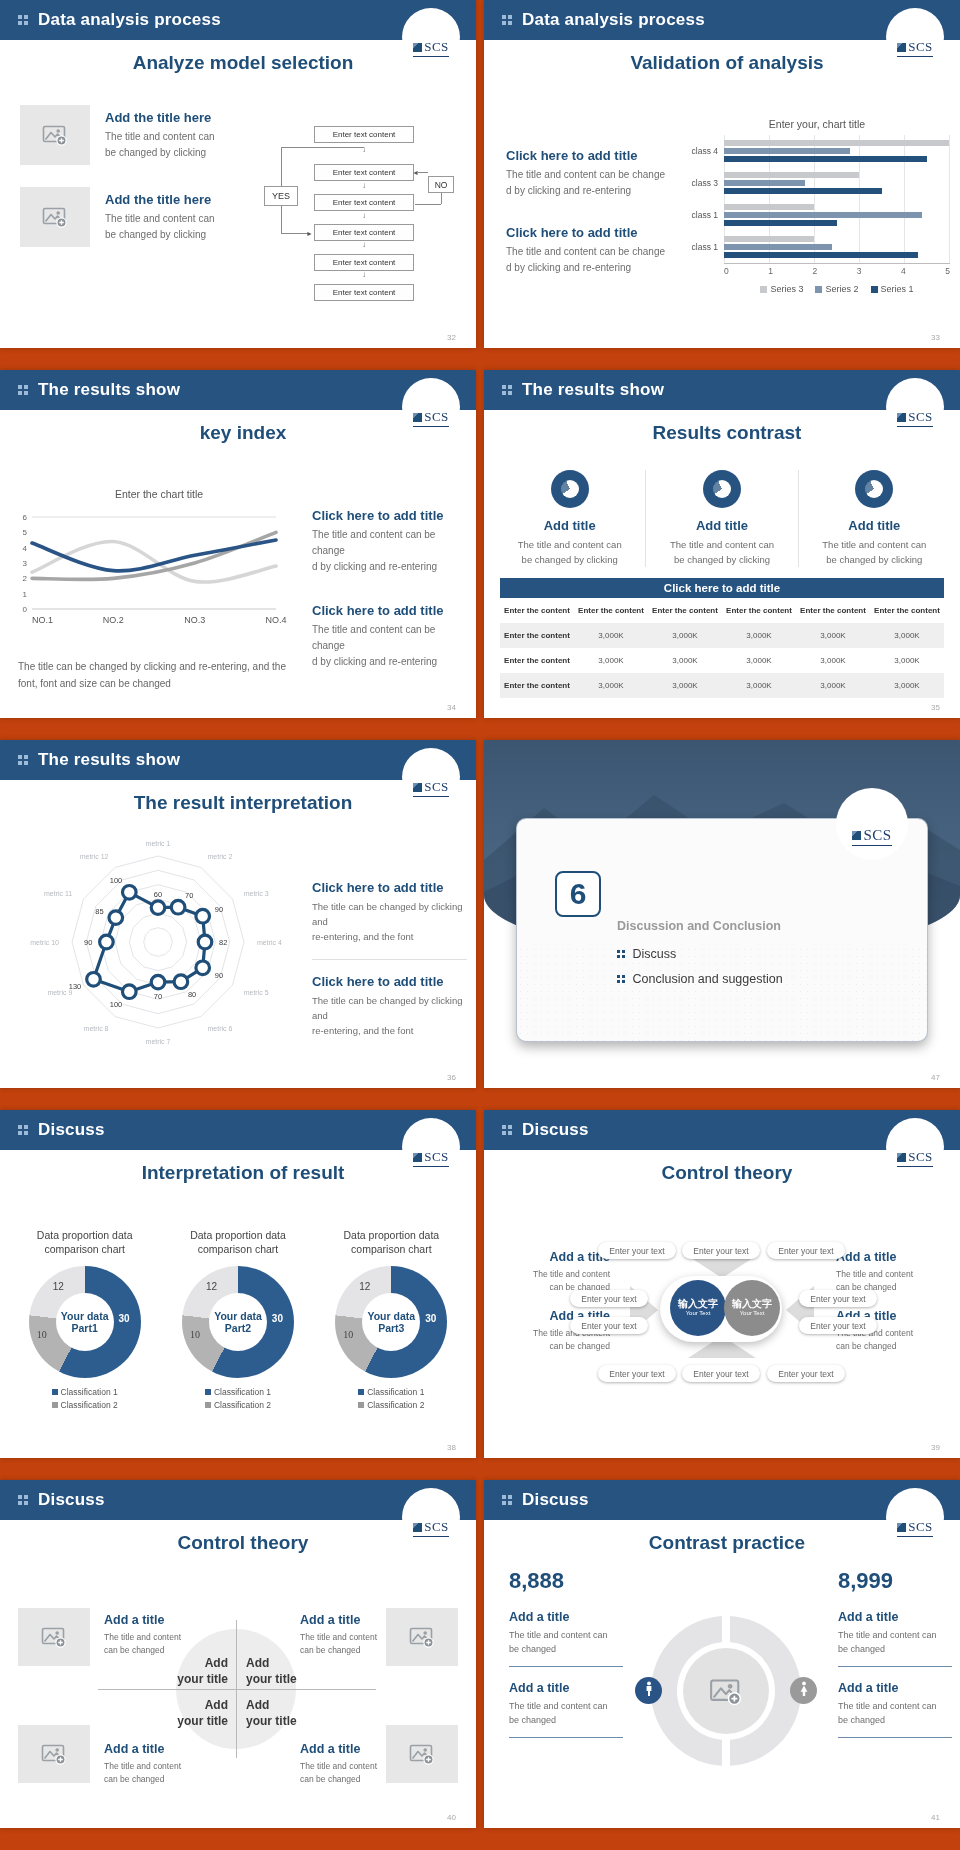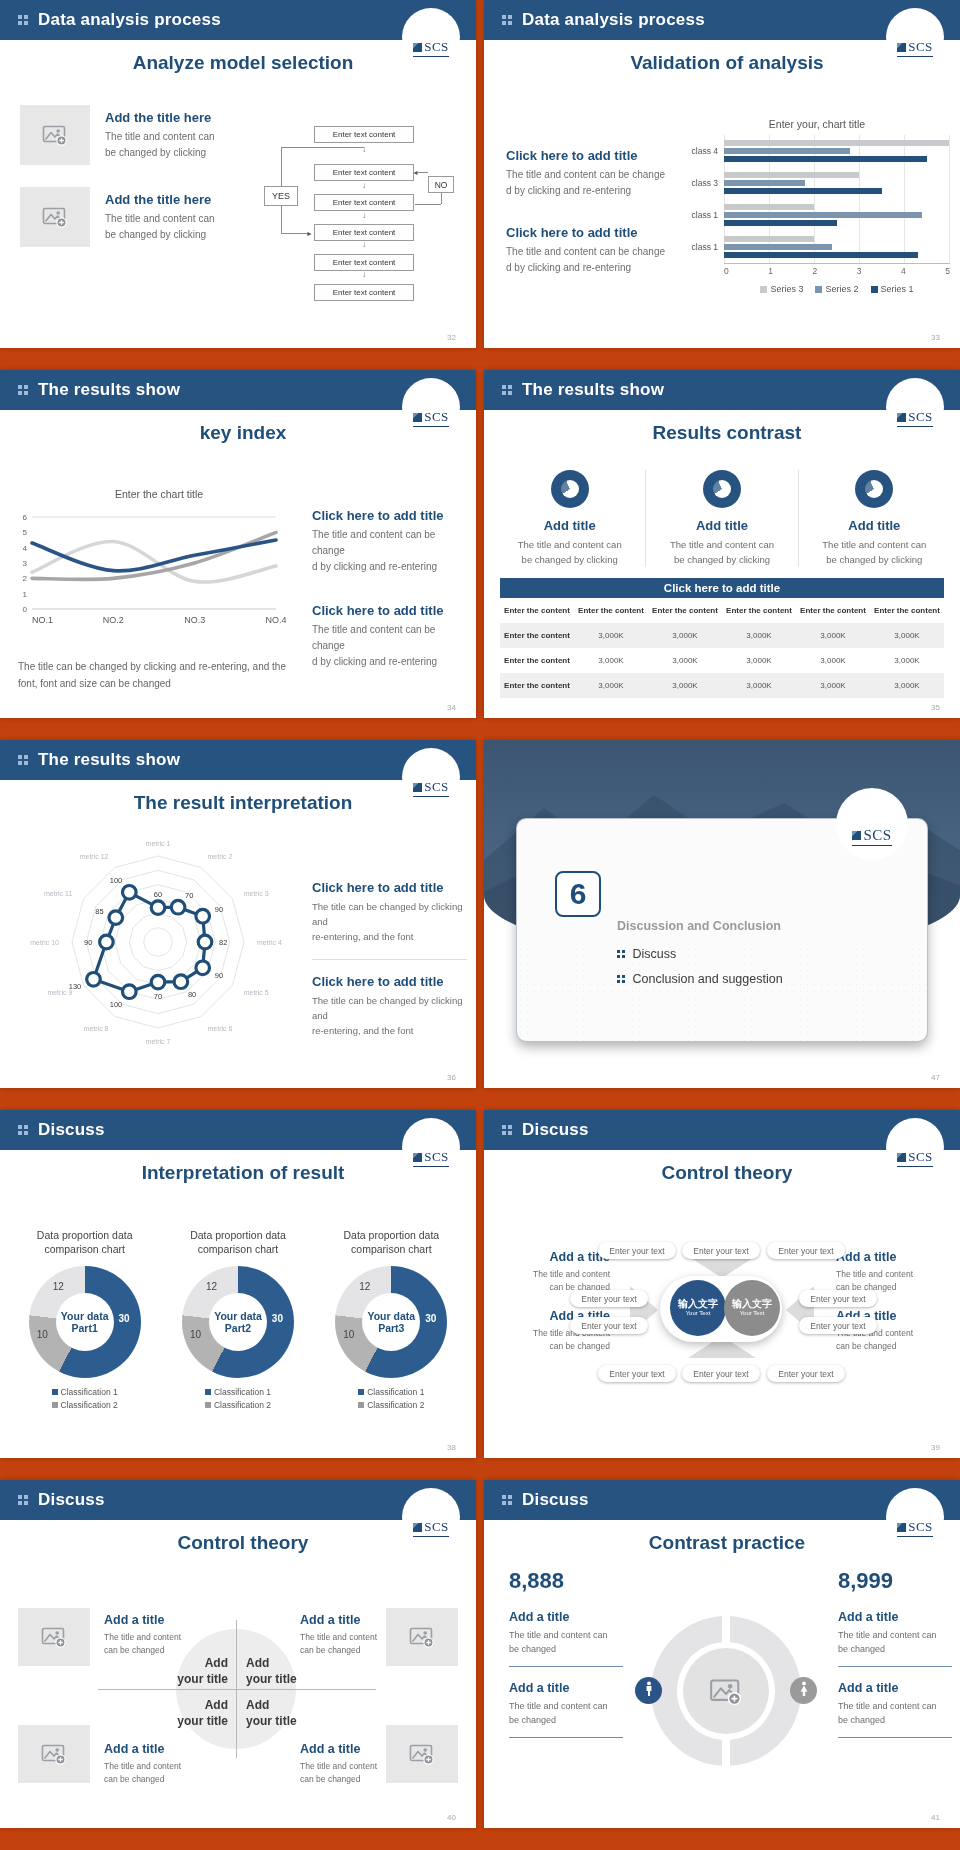--- a/index.html
+++ b/index.html
@@ -93,21 +93,21 @@
   
   .donuts { position:absolute; left:8px; right:8px; top:118px; display:flex; }
   .dcol { flex:1; text-align:center; }
   .dtitle { font-size:10.5px; color:#444; line-height:1.35; }
   .donut { width:112px; height:112px; border-radius:50%; margin:10px auto 8px; position:relative; }
   .hole { position:absolute; left:27px; top:27px; width:58px; height:58px; background:#fff; border-radius:50%; display:flex; flex-direction:column; align-items:center; justify-content:center; }
   .hl { font-size:10.5px; font-weight:bold; color:#1F4E79; line-height:1.2; white-space:nowrap; }
   .lab { position:absolute; font-size:10px; color:#444; }
   .l30 { right:11px; top:47px; color:#fff; font-weight:bold; }
   .l12 { left:24px; top:15px; }
-  .l10 { left:8px; top:63px; }
+  .l10 { left:8px; top:63px;font-family:Liberation Serif, serif; }
   .dleg { display:inline-block; text-align:left; font-size:8.5px; color:#555; line-height:1.5; }
   .dleg .lsq { width:6px; height:6px; margin-right:3px; }
   .sq-c1 { background:#2D5C8E; } .sq-c2 { background:#9a9a9a; }
 
   
   .pill { position:absolute; width:78px; height:17px; border-radius:9px; background:#fff; box-shadow:0 1px 3px rgba(0,0,0,.3); font-size:8.5px; color:#666; display:flex; align-items:center; justify-content:center; }
   .tri { position:absolute; width:0; height:0; }
   .blob { position:absolute; left:176px; top:166px; width:122px; height:66px; border-radius:34px; background:#fff; box-shadow:0 3px 8px rgba(0,0,0,.25); }
   .ccirc { position:absolute; width:56px; height:56px; border-radius:50%; display:flex; flex-direction:column; align-items:center; justify-content:center; color:#fff; }
   .ccn { font-size:10px; font-weight:bold; line-height:1.2; }

